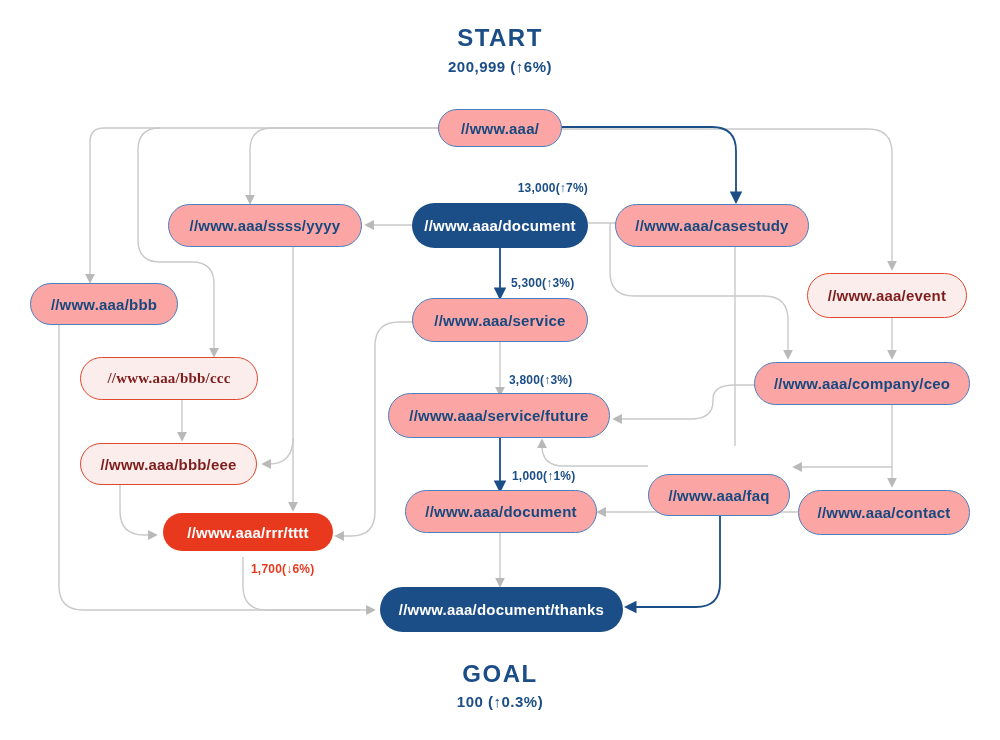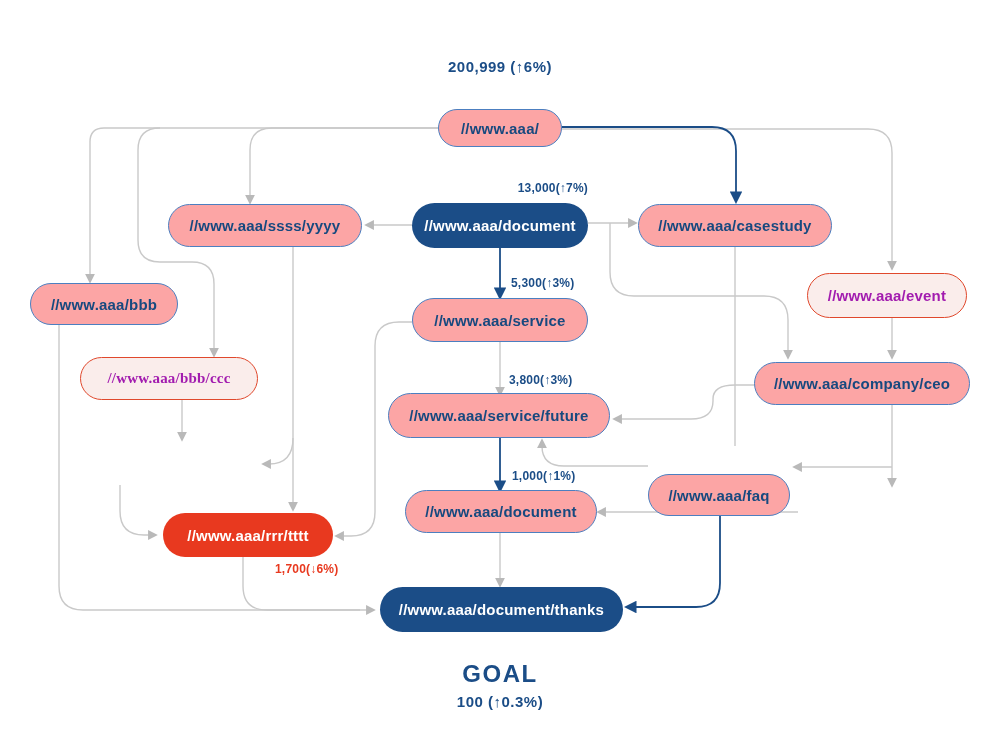--- a/index.html
+++ b/index.html
@@ -8,25 +8,25 @@
   .stage{position:absolute;inset:0;width:1000px;height:740px;}
   svg.edges{position:absolute;left:0;top:0;}
   .hero{position:absolute;left:0;width:1000px;text-align:center;color:#1b4d87;font-weight:bold;}
   .hero.title{font-size:24px;letter-spacing:1.5px;}
   .hero.value{font-size:15px;letter-spacing:.5px;}
   .node{position:absolute;display:flex;align-items:center;justify-content:center;
         border-radius:999px;font-weight:bold;font-size:15px;letter-spacing:.2px;
         box-sizing:border-box;white-space:nowrap;cursor:default;}
   .blue{background:#fca5a5;border:1.6px solid #4c7fc0;color:#17497f;}
   .navy{background:#1b4d87;color:#ffffff;}
-  .red-light{background:#faedeb;border:1.6px solid #e0482c;color:#a21caf;}
+  .red-light{background:#faedeb;border:1.6px solid #e0482c;color:#7f1d1d;}
   .red{background:#e8391f;color:#ffffff;}
   .edge-label{position:absolute;font-size:12px;font-weight:bold;color:#1b4d87;
               letter-spacing:.2px;white-space:nowrap;}
-  .edge-label.red-text{color:#e8391f;margin-left:24px;}
+  .edge-label.red-text{color:#e8391f;}
   .edge-label.ralign{text-align:right;}
 </style>
 </head>
 <body>
 
 <div class="stage">
 
   <svg class="edges" width="1000" height="740" viewBox="0 0 1000 740">
     <defs>
       <marker id="ag" viewBox="0 0 10 10" refX="2" refY="5" markerWidth="7" markerHeight="7" orient="auto">
@@ -62,37 +62,40 @@
       <path d="M500 533 V580" marker-end="url(#ag)"></path>
     </g>
     <g fill="none" stroke="#1b4d87" stroke-width="1.8">
       <path d="M562 127 H712 Q736 127 736 151 V194" marker-end="url(#an)"></path>
       <path d="M500 248 V290" marker-end="url(#an)"></path>
       <path d="M500 438 V483" marker-end="url(#an)"></path>
       <path d="M720 487 V583 Q720 607 696 607 H634" marker-end="url(#an)"></path>
     </g>
   </svg>
 
+  <div class="hero title" style="top:24px;">START</div>
   <div class="hero value" style="top:58px;">200,999 (↑6%)</div>
   <div class="hero title" style="top:660px;">GOAL</div>
   <div class="hero value" style="top:693px;">100 (↑0.3%)</div>
 
   <div class="node blue" style="left:438px;top:109px;width:124px;height:38px;">//www.aaa/</div>
   <div class="node navy" style="left:412px;top:203px;width:176px;height:45px;">//www.aaa/document</div>
   <div class="node blue" style="left:168px;top:204px;width:194px;height:43px;">//www.aaa/ssss/yyyy</div>
-  <div class="node blue" style="left:638px;top:204px;width:194px;height:43px;">//www.aaa/casestudy</div>
+  <div class="node blue" style="left:615px;top:204px;width:194px;height:43px;">//www.aaa/casestudy</div>
   <div class="node blue" style="left:30px;top:283px;width:148px;height:42px;">//www.aaa/bbb</div>
   <div class="node red-light" style="left:807px;top:273px;width:160px;height:45px;">//www.aaa/event</div>
   <div class="node red-light" style="left:80px;top:357px;width:178px;height:43px;font-family:Liberation Serif, serif;">//www.aaa/bbb/ccc</div>
   <div class="node blue" style="left:412px;top:298px;width:176px;height:44px;">//www.aaa/service</div>
   <div class="node blue" style="left:754px;top:362px;width:216px;height:43px;">//www.aaa/company/ceo</div>
+  <div class="node red-light" style="left:80px;top:443px;width:177px;height:42px;">//www.aaa/bbb/eee</div>
   <div class="node blue" style="left:388px;top:393px;width:222px;height:45px;">//www.aaa/service/future</div>
   <div class="node blue" style="left:648px;top:445px;width:142px;height:42px;margin-top:29px;">//www.aaa/faq</div>
-  <div class="node red" style="left:163px;top:513px;width:170px;height:44px;">//www.aaa/rrr/tttt</div>
+  <div class="node red" style="left:163px;top:513px;width:170px;height:38px;">//www.aaa/rrr/tttt</div>
   <div class="node blue" style="left:405px;top:490px;width:192px;height:43px;">//www.aaa/document</div>
+  <div class="node blue" style="left:798px;top:490px;width:172px;height:45px;">//www.aaa/contact</div>
   <div class="node navy" style="left:380px;top:587px;width:243px;height:45px;">//www.aaa/document/thanks</div>
 
   <span class="edge-label ralign" style="left:500px;top:181px;width:88px;">13,000(↑7%)</span>
   <span class="edge-label" style="left:511px;top:276px;">5,300(↑3%)</span>
   <span class="edge-label" style="left:509px;top:373px;">3,800(↑3%)</span>
   <span class="edge-label" style="left:512px;top:469px;">1,000(↑1%)</span>
   <span class="edge-label red-text" style="left:251px;top:562px;">1,700(↓6%)</span>
 
 </div>
 

